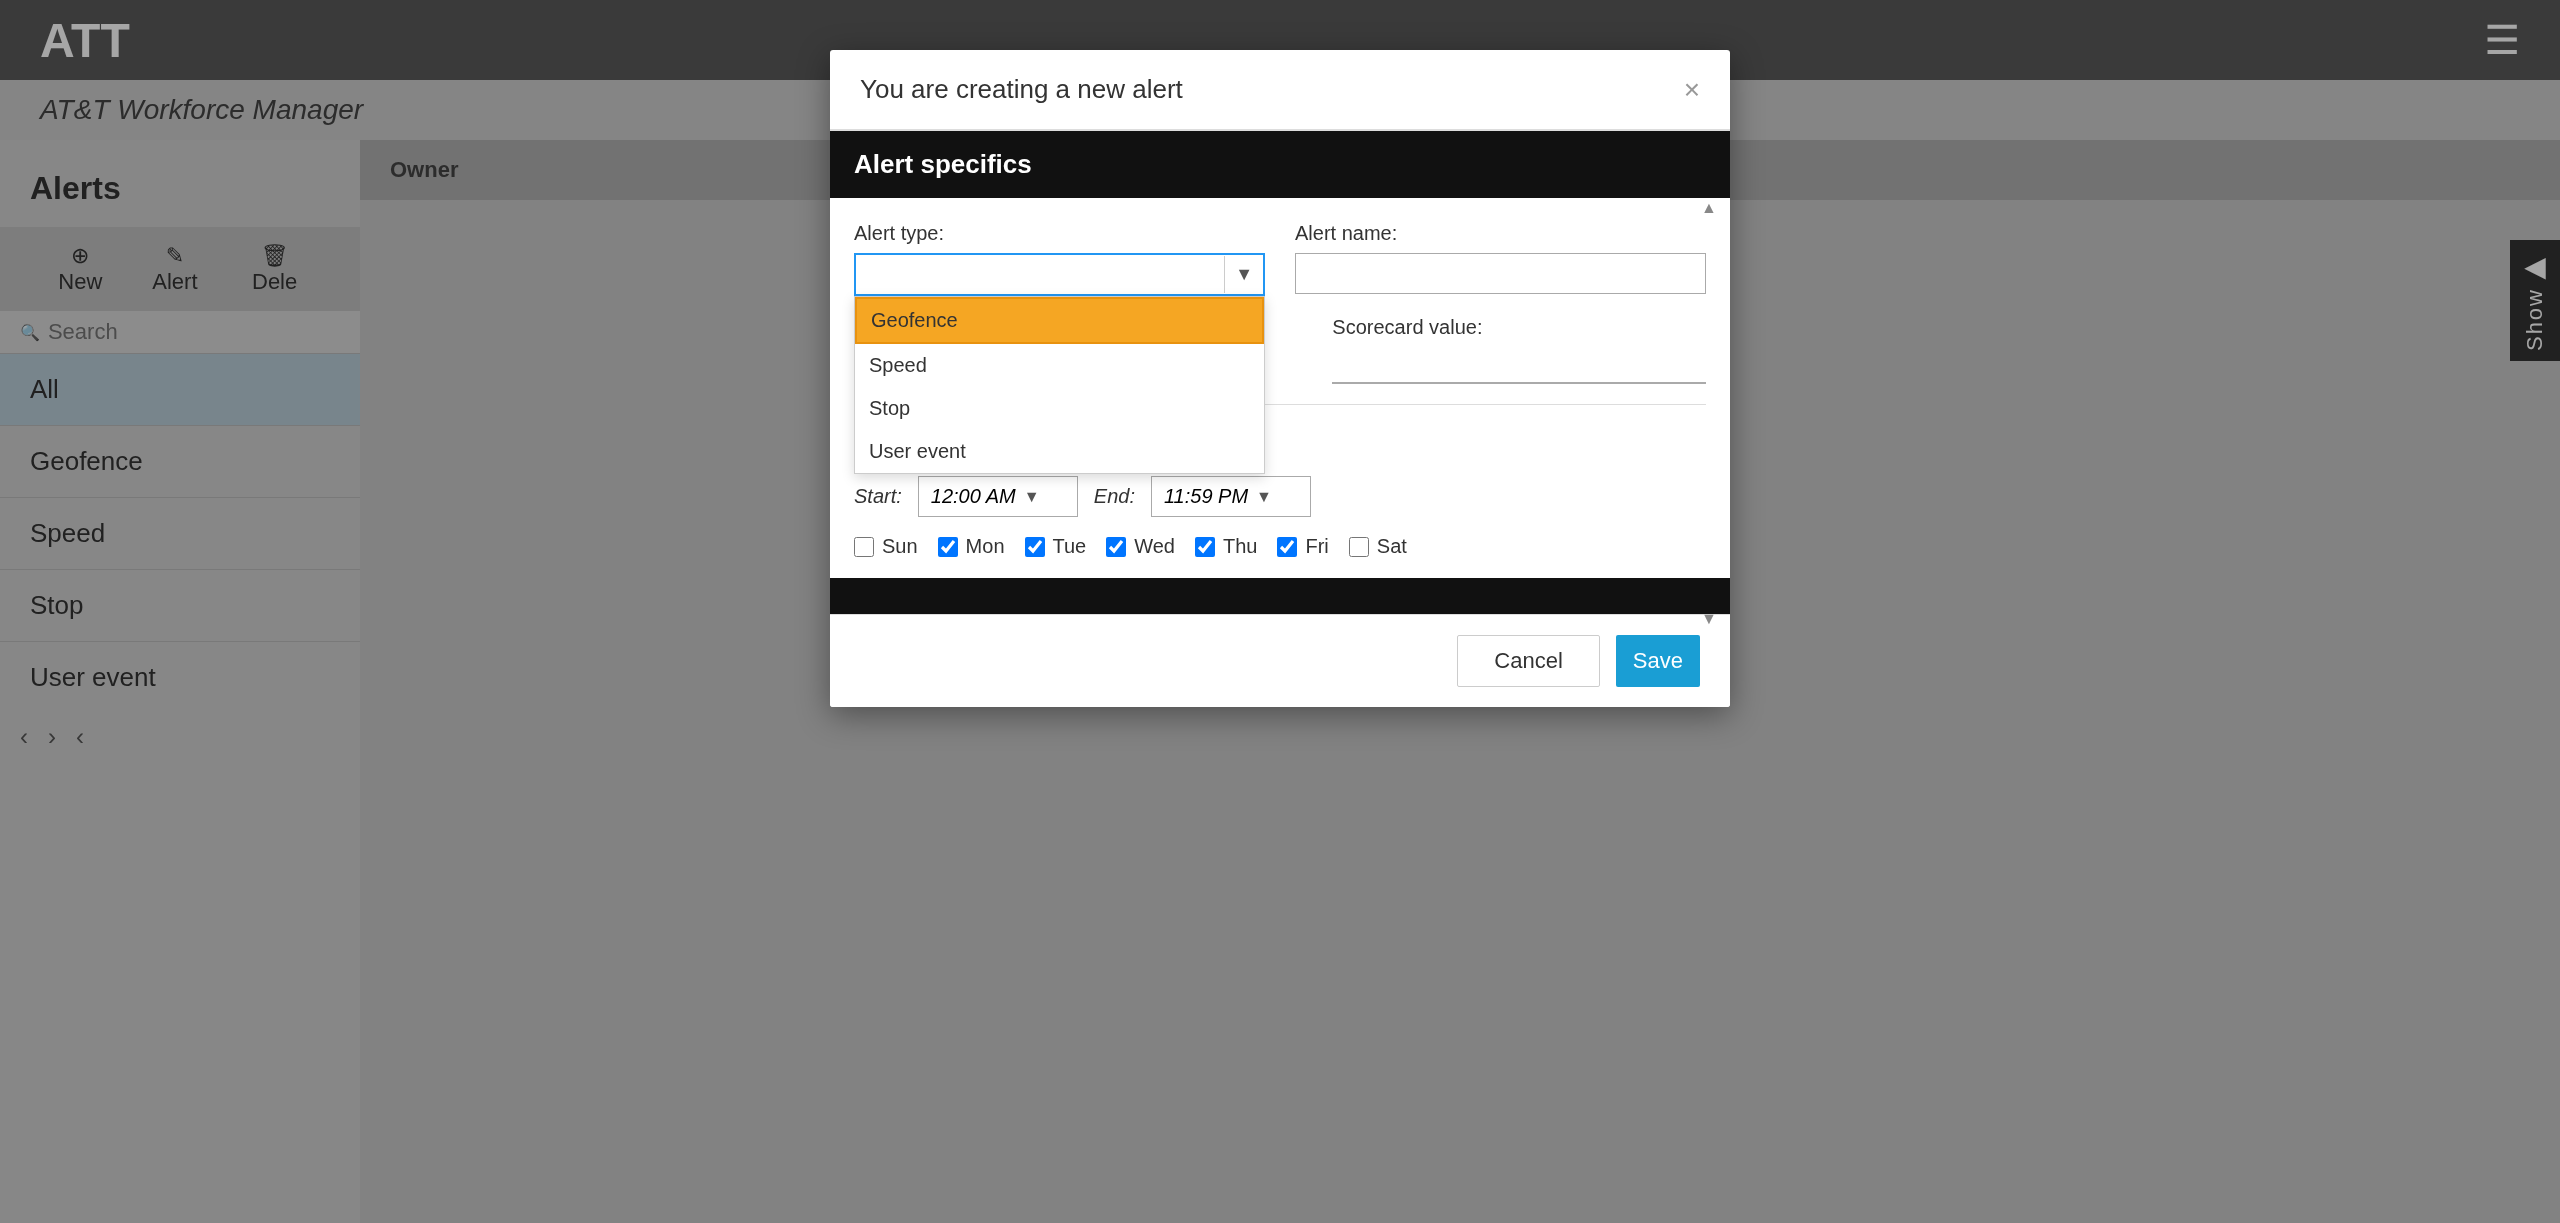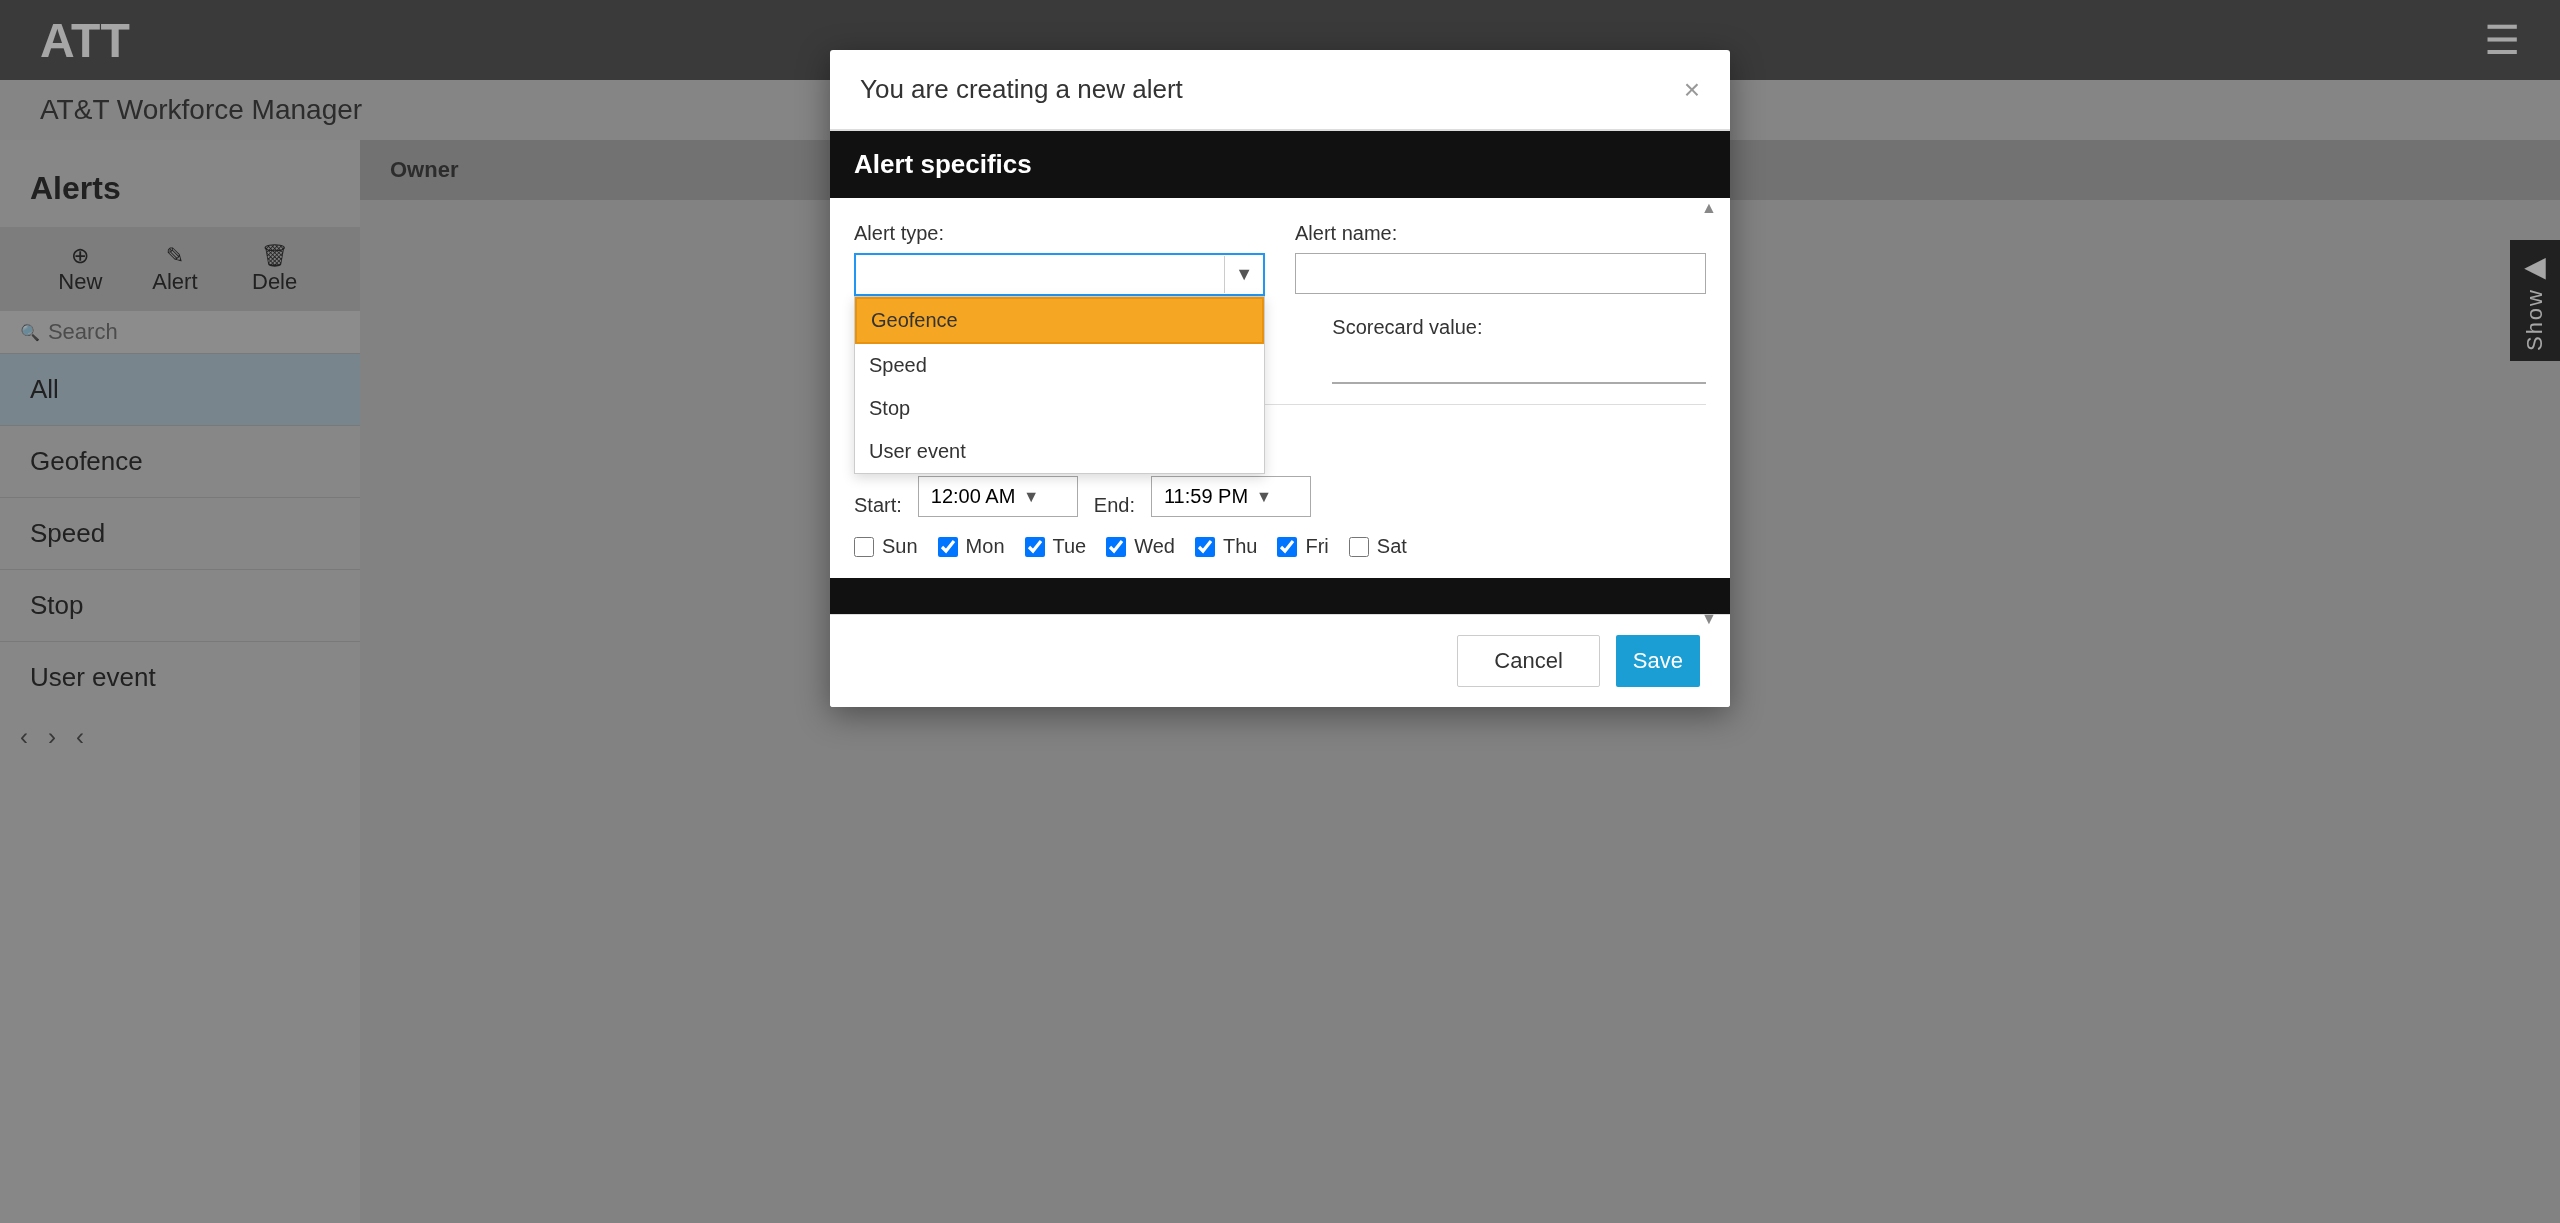--- a/index.html
+++ b/index.html
@@ -43,20 +43,21 @@
       background: #cccccc;
       height: 60px;
       display: flex;
       align-items: center;
       padding: 0 40px;
     }
 
     .app-subheader-text {
       color: #444;
       font-size: 28px;
+      font-style: italic;
     }
 
     .app-sidebar-content {
       display: flex;
       height: calc(1223px - 80px - 60px);
     }
 
     .sidebar {
       width: 360px;
       background: #d0d0d0;
@@ -327,23 +328,24 @@
     }
 
     .time-label {
       font-size: 20px;
       color: #333;
       margin-bottom: 14px;
     }
 
     .time-row {
       display: flex;
-      align-items: flex-end;
+      align-items: center;
       gap: 16px;
       margin-bottom: 18px;
+      font-style: italic;
     }
 
     .time-select {
       display: flex;
       align-items: center;
       border: 1px solid #aaa;
       background: white;
       padding: 8px 12px;
       font-size: 20px;
       cursor: pointer;

